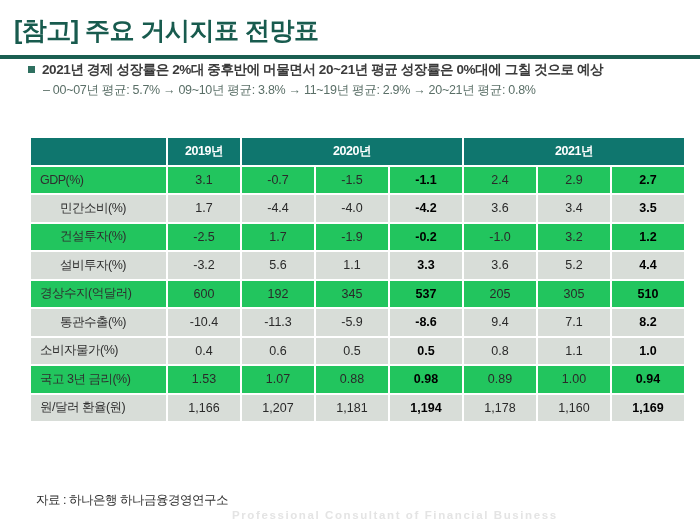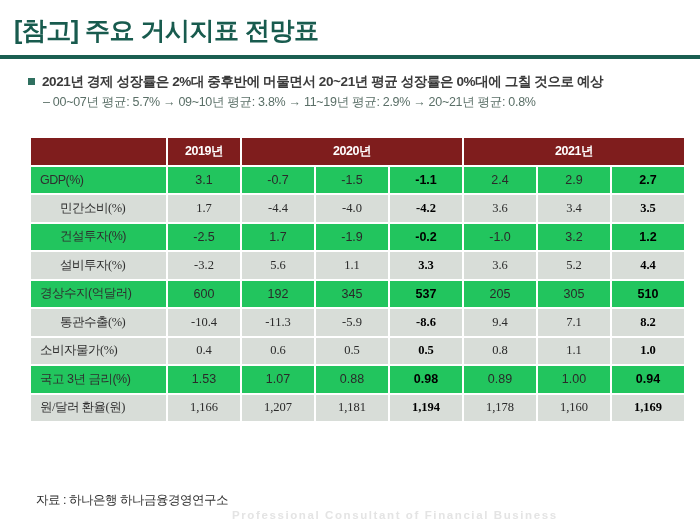--- a/index.html
+++ b/index.html
@@ -21,21 +21,21 @@
     color: #185b4e;
   }
   .title-rule {
     position: absolute;
     left: 0; top: 55px;
     width: 700px; height: 4px;
     background: #1a5f51;
   }
 
   
-  .summary { position: absolute; left: 28px; top: 72px; width: 660px; }
+  .summary { position: absolute; left: 28px; top: 60px; width: 660px; }
   .bullet-line { display: flex; align-items: flex-start; }
   .bullet-square {
     width: 7px; height: 7px;
     background: #2f7060;
     margin: 6px 7px 0 0;
     flex: 0 0 auto;
   }
   .bullet-text {
     font-size: 13.5px;
     font-weight: 700;
@@ -60,37 +60,37 @@
     table-layout: fixed;
   }
   table.forecast th, table.forecast td {
     height: 26.5px;
     vertical-align: middle;
     font-size: 12.5px;
     overflow: hidden;
     white-space: nowrap;
   }
   th.head-cell {
-    background: #7f1d1d;
+    background: #0f766e;
     color: #ffffff;
     font-weight: 600;
     letter-spacing: -0.5px;
     text-align: center;
   }
   td.label-cell {
     text-align: left;
     padding-left: 9px;
     letter-spacing: -0.5px;
     color: #2f2f2f;
   }
   td.label-cell.indent { padding-left: 29px; }
   td.value-cell { text-align: center; color: #2a2a2a; }
   td.bold-col { font-weight: 700; color: #000000; }
   tr.row-light td { background: #22c55e; }
-  tr.row-dark  td { background: #d8ddd8; font-family: Liberation Serif, serif; }
+  tr.row-dark  td { background: #d8ddd8; }
 
   
   .source-note {
     position: absolute;
     left: 36px; top: 492px;
     font-size: 12.5px;
     letter-spacing: -0.5px;
     color: #2e2e2e;
   }
   .watermark {

